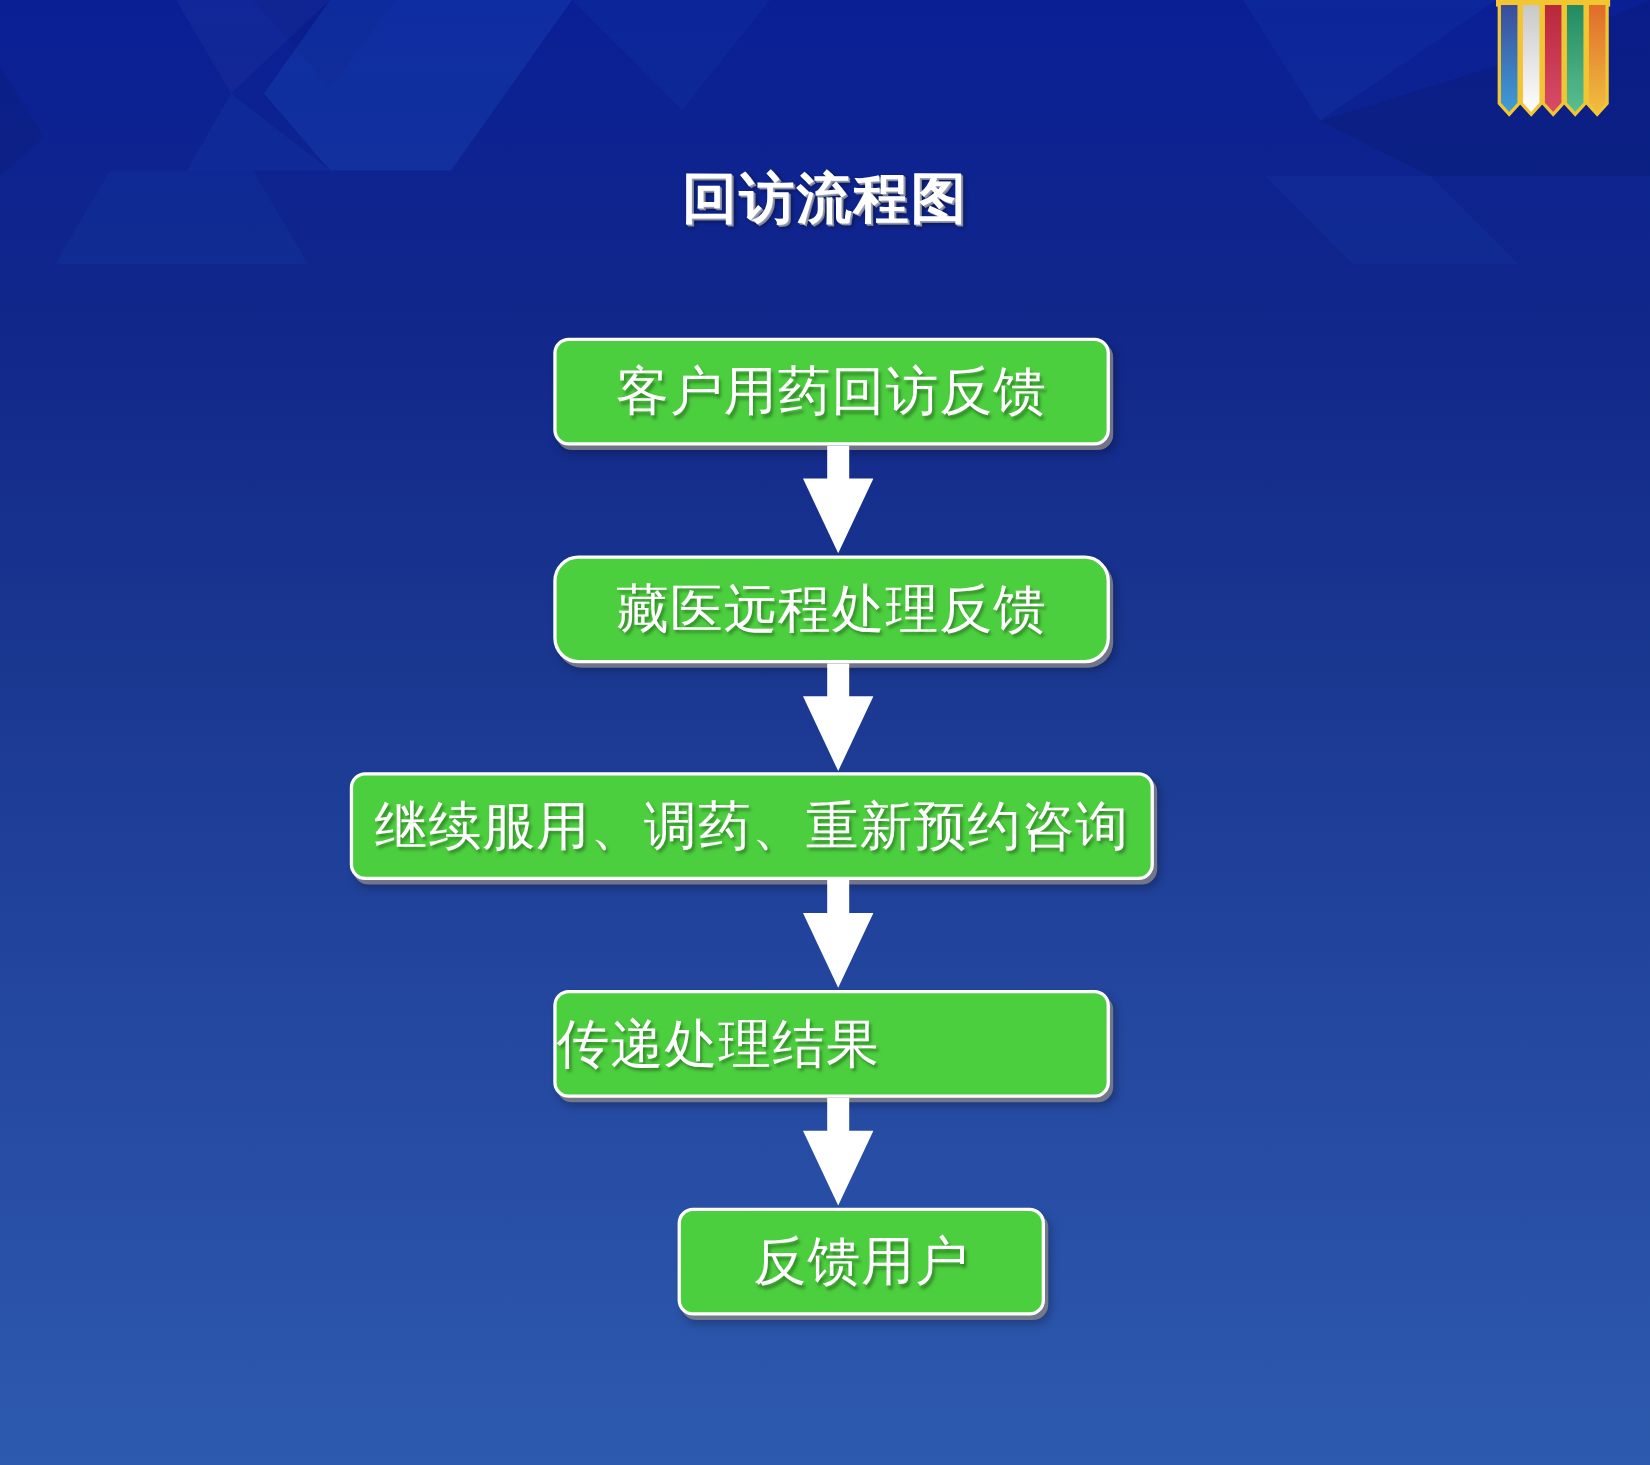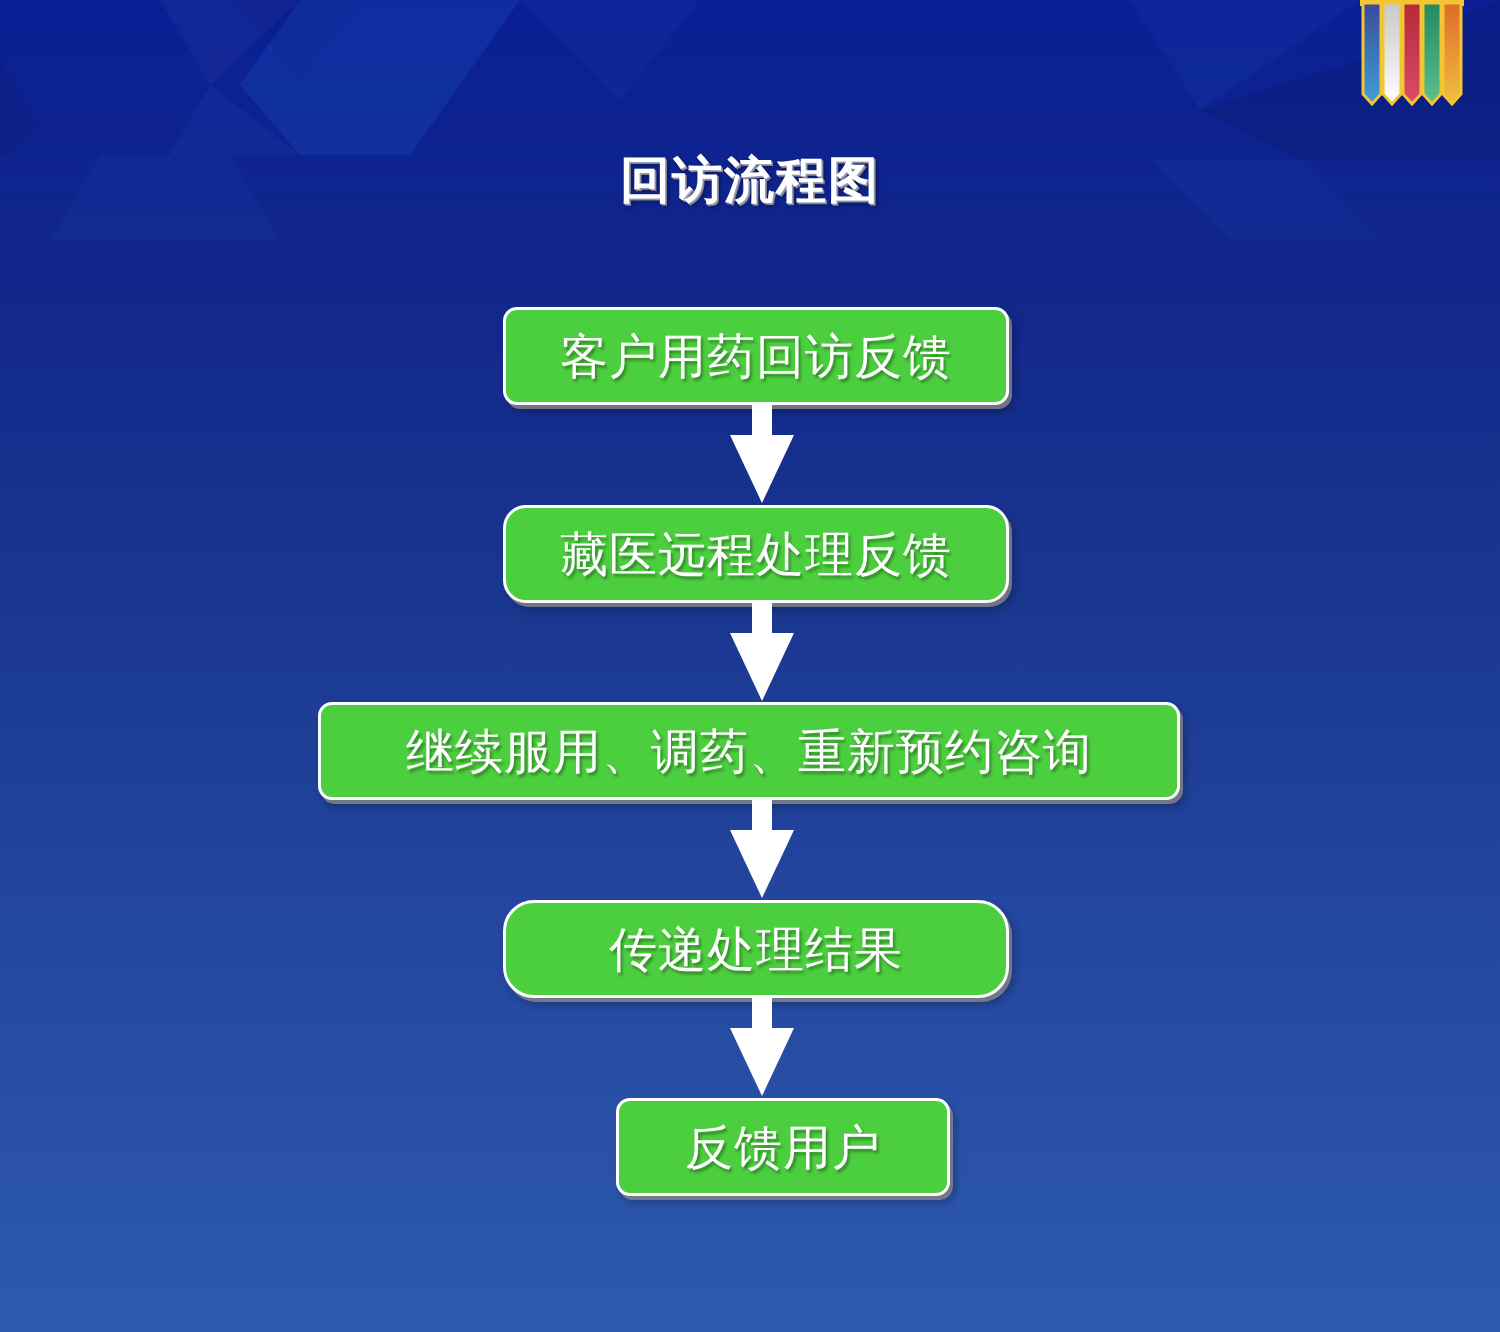--- a/index.html
+++ b/index.html
@@ -56,22 +56,22 @@
       color: #ffffff;
       font-size: 48px;
       line-height: 92px;
       height: 98px;
       text-shadow: 2px 3px 3px rgba(0,0,0,0.35);
       white-space: nowrap;
       letter-spacing: 1px;
     }
     #node-1 { left: 503px; top: 307px; width: 506px; text-align: center; }
     #node-2 { left: 503px; top: 505px; width: 506px; text-align: center; border-radius: 23px; }
-    #node-3 { left: 318px; top: 702px; width: 862px; text-align: center; }
-    #node-4 { left: 503px; top: 900px; width: 506px; text-align: center; border-radius: 31px; }
+    #node-3 { left: 318px; top: 702px; width: 731px; text-align: center; }
+    #node-4 { left: 503px; top: 900px; width: 506px; text-align: left; }
     #node-5 { left: 616px; top: 1098px; width: 334px; text-align: center; }
 
     .arrow {
       position: absolute;
       left: 730px;
       width: 64px;
       height: 100px;
     }
     #arrow-1 { top: 405px; }
     #arrow-2 { top: 603px; }

